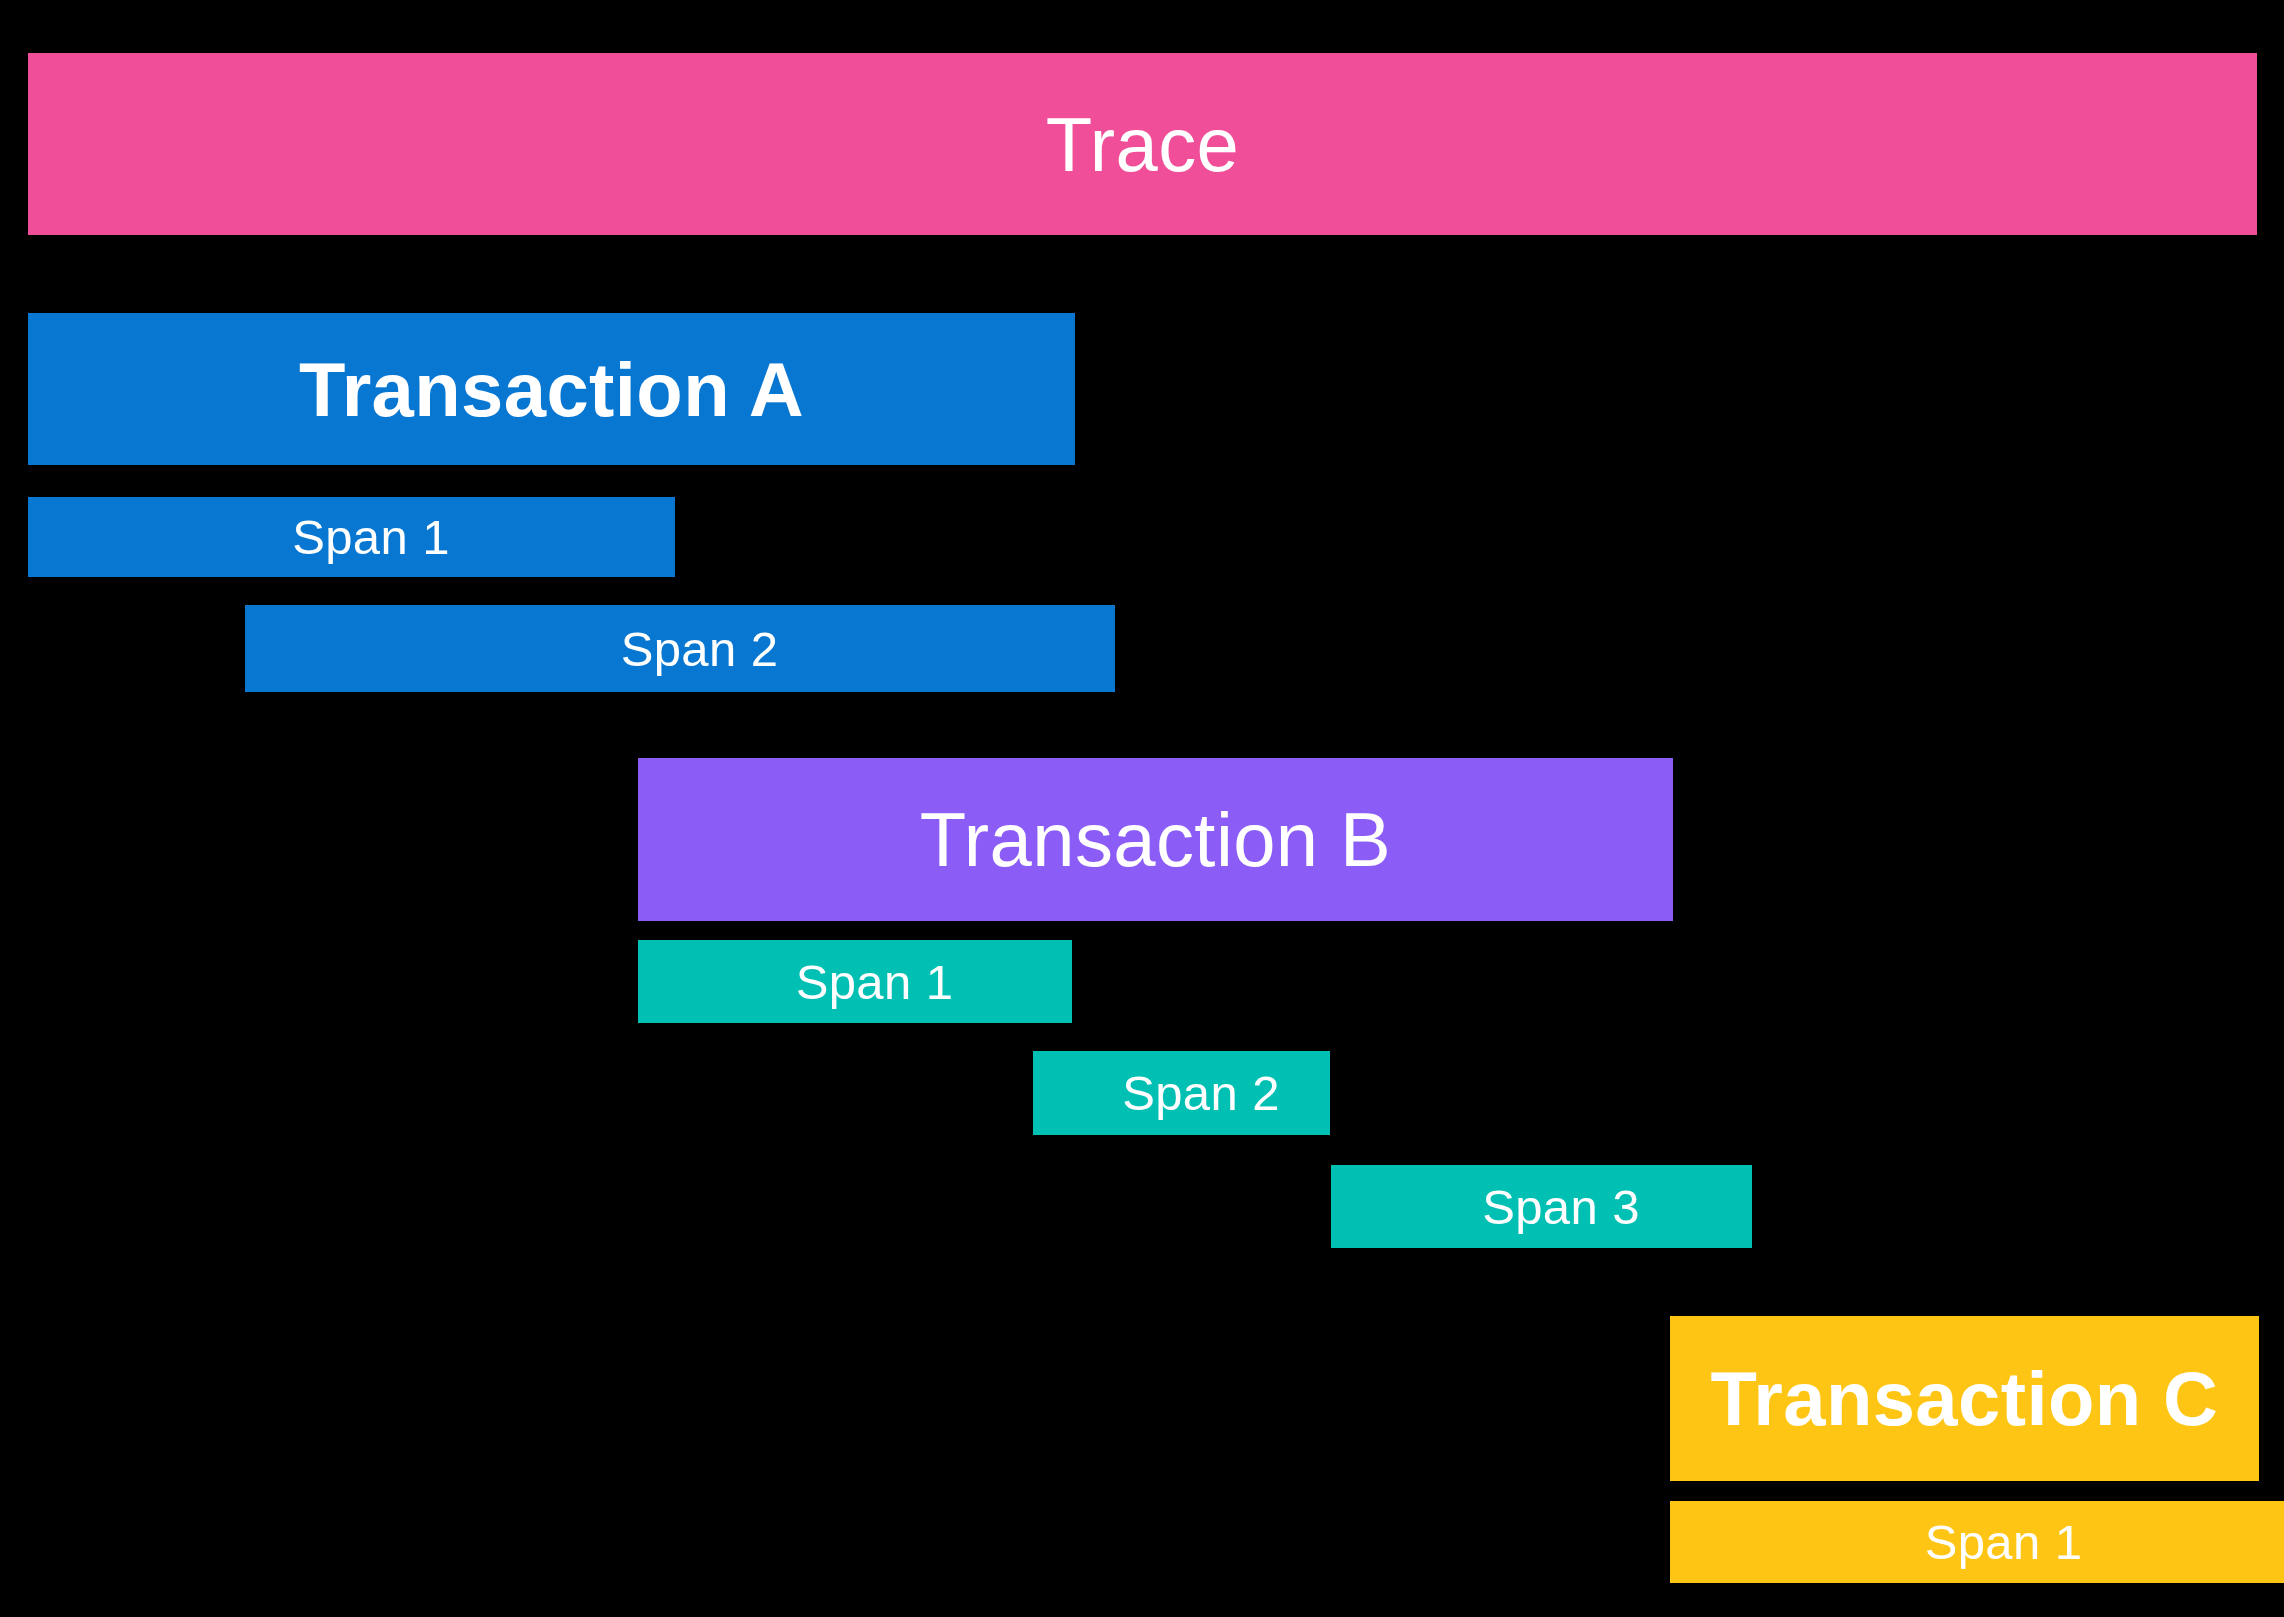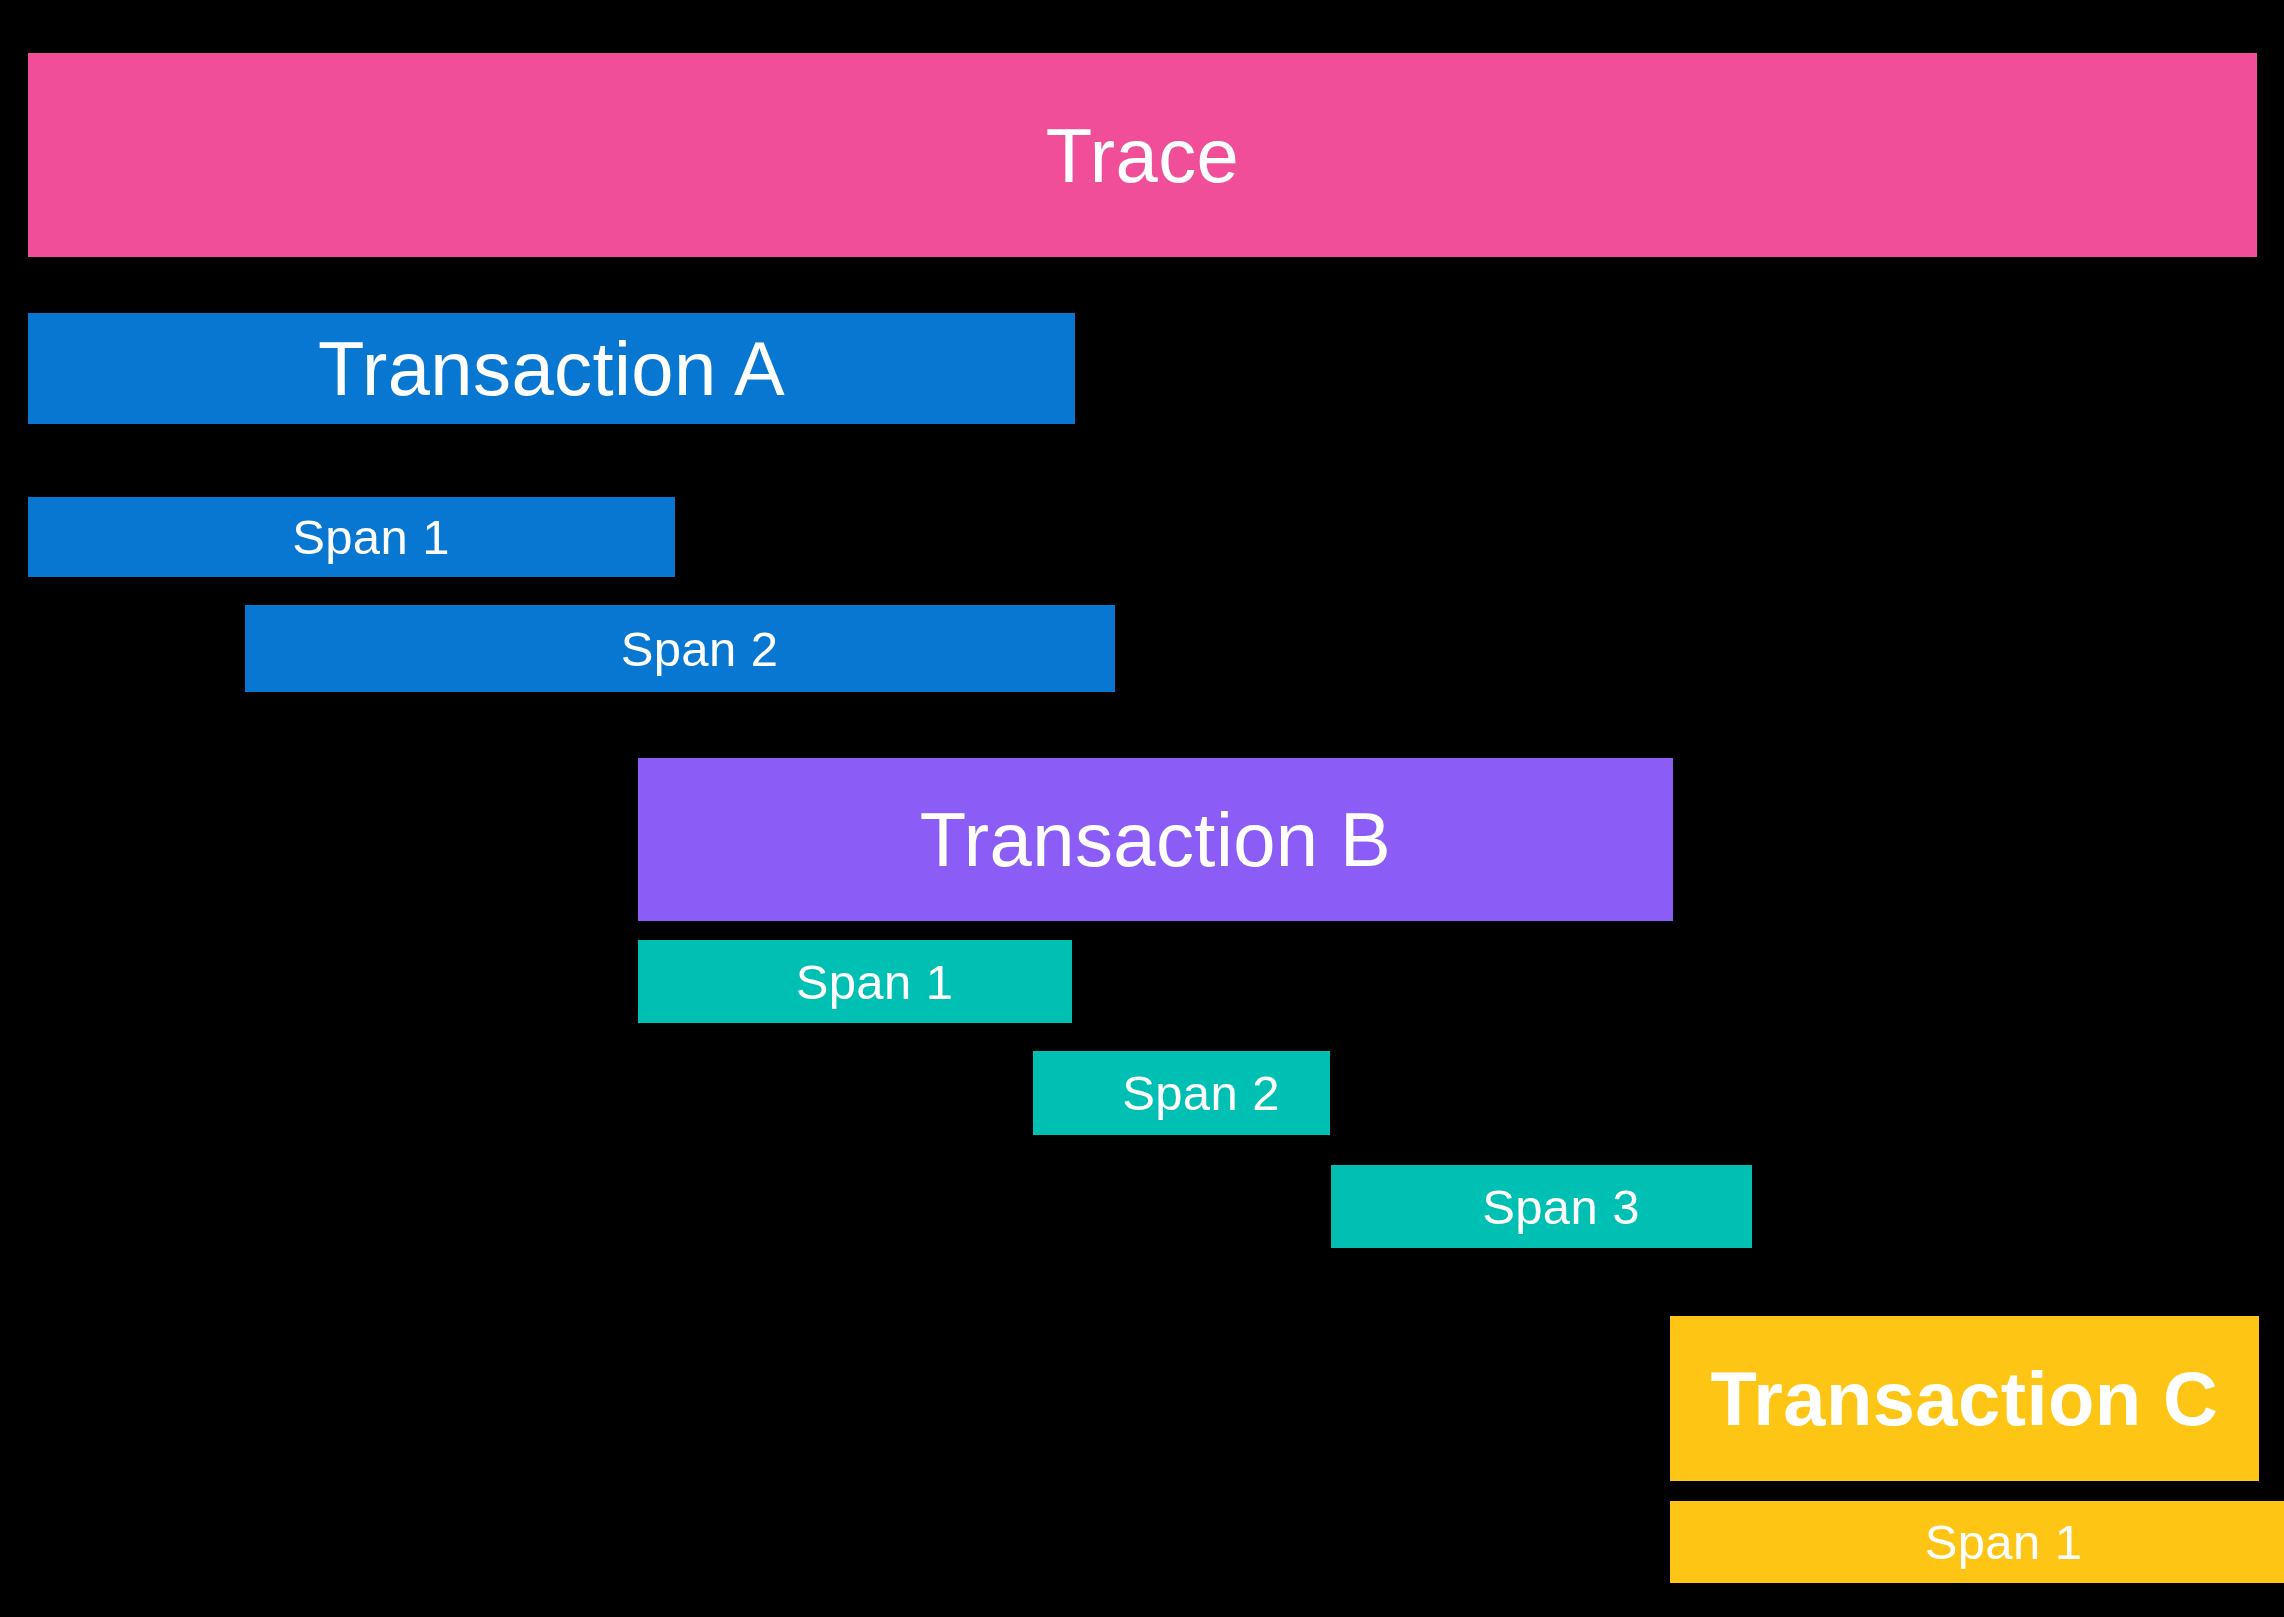--- a/index.html
+++ b/index.html
@@ -21,24 +21,24 @@
     align-items: center;
     justify-content: center;
     color: #ffffff;
     font-weight: 500;
     white-space: nowrap;
   }
   .bar-title { font-size: 76px; letter-spacing: 0.4px; }
   .bar-span  { font-size: 49px; letter-spacing: 0.4px; padding-left: 39px; }
 
   
-  .trace        { left: 28px;   top: 53px;   width: 2229px; height: 204px; }
+  .trace        { left: 28px;   top: 53px;   width: 2229px; height: 182px; }
 
   
-  .tx-a         { left: 28px;   top: 313px;  width: 1047px; height: 111px; }
+  .tx-a         { left: 28px;   top: 313px;  width: 1047px; height: 152px; font-weight: bold; }
   .a-span1      { left: 28px;   top: 497px;  width: 608px;  height: 80px; }
   .a-span2      { left: 245px;  top: 605px;  width: 831px; height: 87px; }
 
   
   .tx-b         { left: 638px;  top: 758px;  width: 1035px; height: 163px; }
   .b-span1      { left: 638px;  top: 940px; width: 395px;  height: 83px; }
   .b-span2      { left: 1033px; top: 1051px; width: 258px;  height: 84px; }
   .b-span3      { left: 1291px; top: 1165px; width: 382px;  height: 83px; margin-left: 40px; }
 
   

